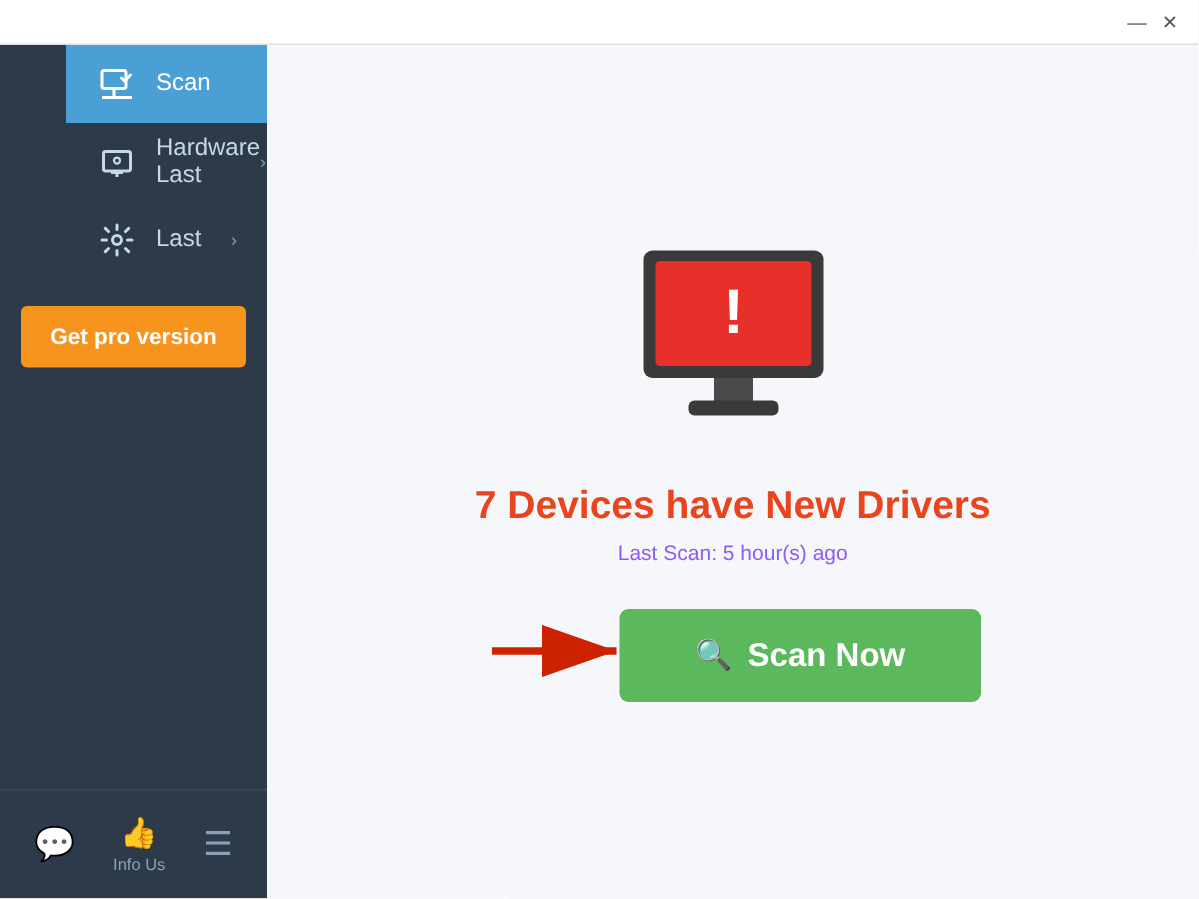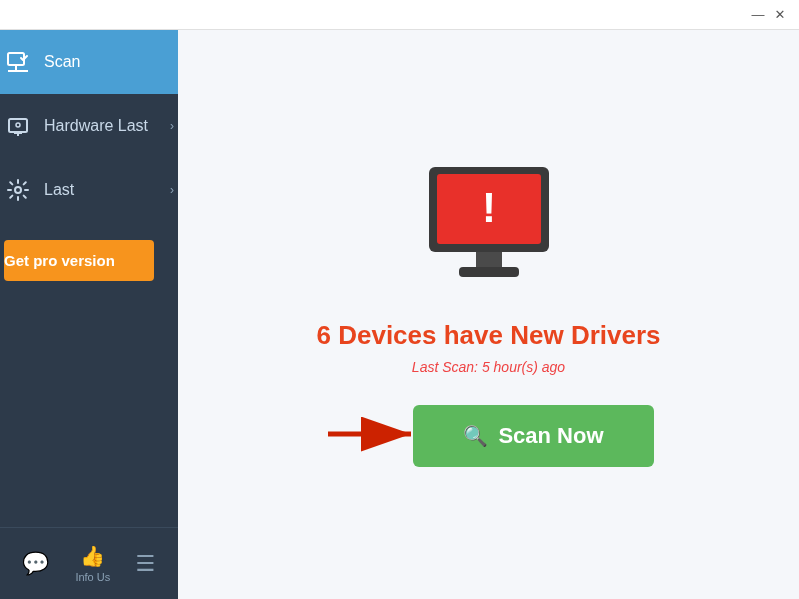--- a/index.html
+++ b/index.html
@@ -74,26 +74,27 @@
     .logo-version {
       color: #aab8c6;
       font-size: 11px;
       margin-top: 2px;
     }
 
     
     .nav-item {
       display: flex;
       align-items: center;
-      padding: 0 4px;
-      height: 64px;
+      padding: 0 20px;
+      height: 52px;
       color: #c8d8e8;
       cursor: pointer;
       position: relative;
       transition: background 0.15s;
+      margin-left: 44px;
     }
     .nav-item.active {
       background: #4a9fd4;
       color: #fff;
     }
     .nav-icon {
       width: 28px;
       height: 28px;
       margin-right: 12px;
       display: flex;
@@ -106,30 +107,30 @@
       font-weight: 500;
       flex: 1;
     }
     .nav-chevron {
       font-size: 12px;
       color: #8aa0b4;
     }
 
     
     .pro-btn {
-      margin: 18px 4px;
+      margin: 18px 14px;
       background: #f7941d;
       color: #fff;
       border: none;
       border-radius: 4px;
       padding: 12px 0;
       font-size: 15px;
       font-weight: 700;
       cursor: pointer;
-      text-align: left;
+      text-align: center;
       width: calc(100% - 28px);
     }
 
     
     .sidebar-spacer { flex: 1; }
 
     
     .sidebar-bottom {
       display: flex;
       align-items: center;
@@ -173,24 +174,23 @@
     
     .alert-heading {
       font-size: 26px;
       font-weight: 700;
       color: #e8451e;
       text-align: center;
       margin-bottom: 8px;
     }
     .last-scan-text {
       font-size: 14px;
-      color: #ef4444;
+      color: #8b5cf6;
       text-align: right;
       margin-bottom: 30px;
-      font-style: italic;
     }
 
     
     .scan-action-area {
       display: flex;
       align-items: center;
       justify-content: center;
       gap: 0;
       position: relative;
     }
@@ -294,21 +294,21 @@
         <rect x="18" y="12" width="104" height="70" rx="3" fill="#e8302a"></rect>
 
         <text x="70" y="60" text-anchor="middle" font-size="42" font-weight="900" fill="#fff" font-family="Arial">!</text>
 
         <rect x="57" y="90" width="26" height="16" fill="#4a4a4a"></rect>
 
         <rect x="40" y="105" width="60" height="10" rx="4" fill="#3a3a3a"></rect>
       </svg>
     </div>
 
-    <div class="alert-heading">6 Devices have New Drivers</div>
+    <div class="alert-heading">7 Devices have New Drivers</div>
 
     <div class="last-scan-text">Last Scan: 5 hour(s) ago</div>
 
     <div class="scan-action-area">
 
       <div class="arrow-container">
         <svg width="100" height="50" viewBox="0 0 100 50" xmlns="http://www.w3.org/2000/svg">
           <defs>
             <marker id="arrowhead" markerWidth="10" markerHeight="7" refX="10" refY="3.5" orient="auto">
               <polygon points="0 0, 10 3.5, 0 7" fill="#cc2200"></polygon>

